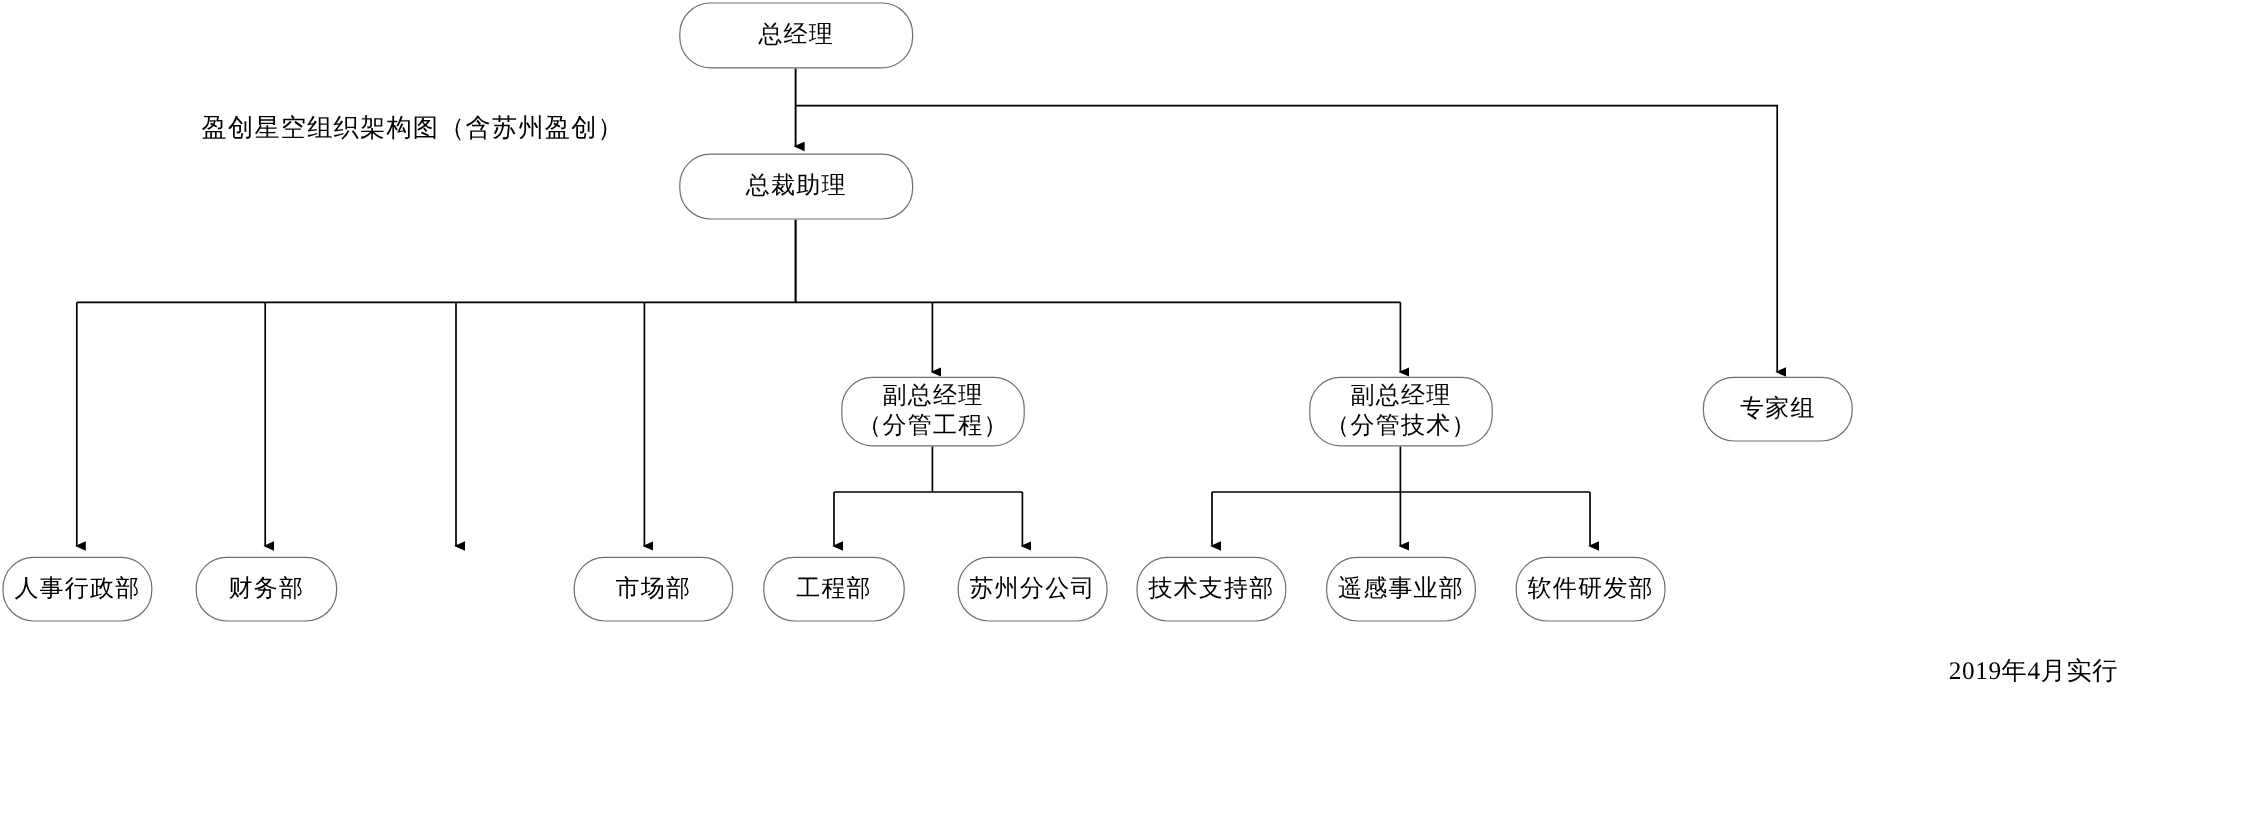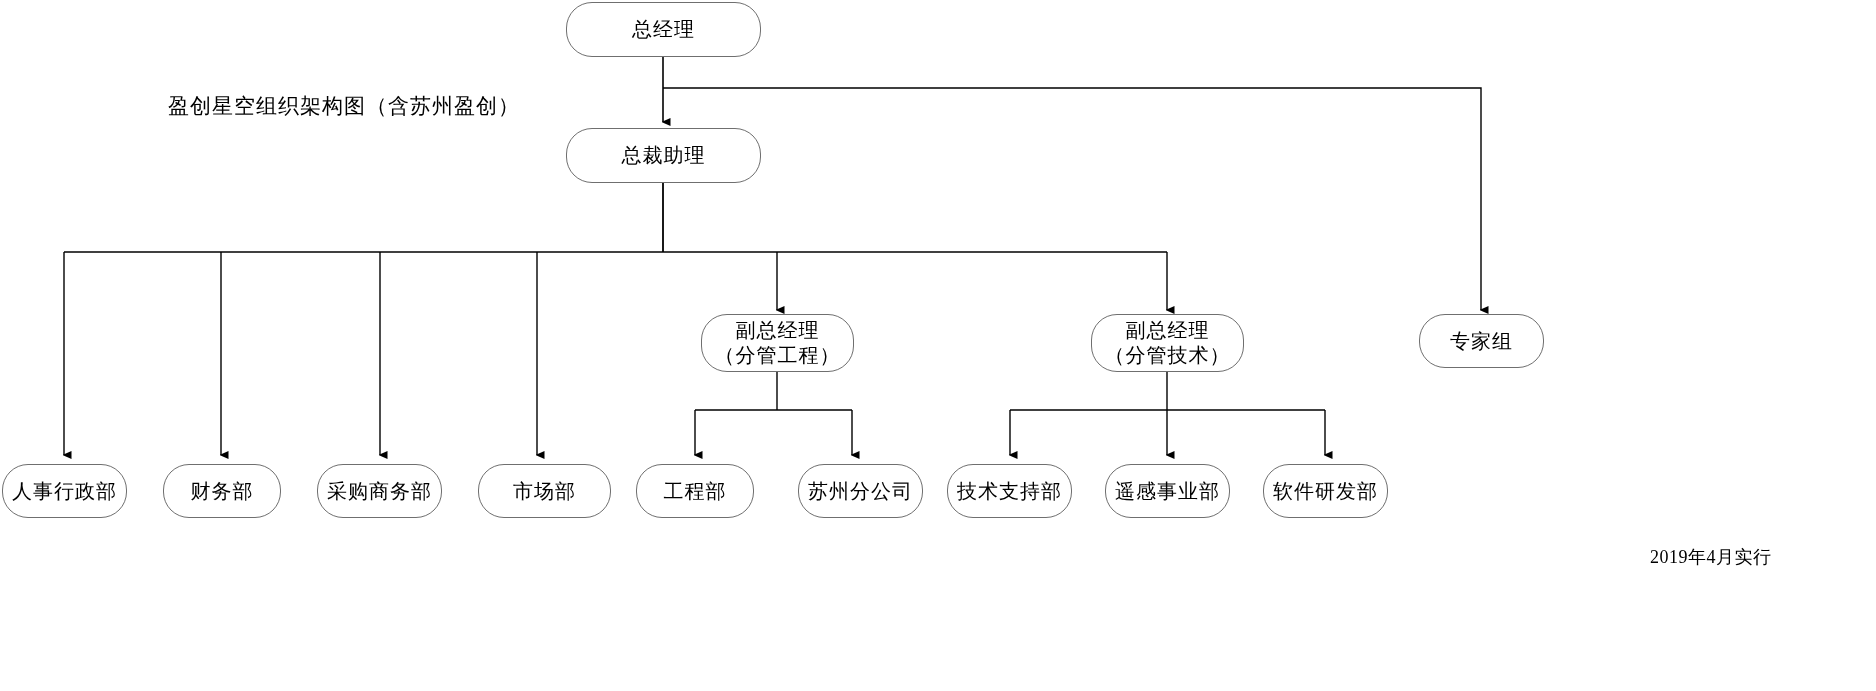--- a/index.html
+++ b/index.html
@@ -29,24 +29,23 @@
   }
   .node .l2{display:block;}
   .title{
     position:absolute;
     font-size:21px;
     letter-spacing:1px;
     white-space:nowrap;
   }
   .footer{
     position:absolute;
-    font-size:18px;
+    font-size:21px;
     letter-spacing:0.5px;
     white-space:nowrap;
-    margin-left:26px;
   }
 </style>
 </head>
 <body>
 
 <div id="canvas">
 
   <svg class="lines" viewBox="0 0 1876 691">
     <defs>
       <marker id="ah" markerWidth="9" markerHeight="9" refX="4" refY="7.5" orient="auto" markerUnits="userSpaceOnUse">
@@ -107,23 +106,20 @@
   </div>
 
   <div class="node" style="left:2px;top:464px;width:125px;height:54px;">
     <span>人事行政部</span>
   </div>
 
   <div class="node" style="left:163px;top:464px;width:118px;height:54px;">
     <span>财务部</span>
   </div>
 
-  <div class="node" style="left:317px;top:464px;width:125px;height:54px;">
-    <span>采购商务部</span>
-  </div>
 
   <div class="node" style="left:478px;top:464px;width:133px;height:54px;">
     <span>市场部</span>
   </div>
 
   <div class="node" style="left:636px;top:464px;width:118px;height:54px;">
     <span>工程部</span>
   </div>
 
   <div class="node" style="left:798px;top:464px;width:125px;height:54px;">

